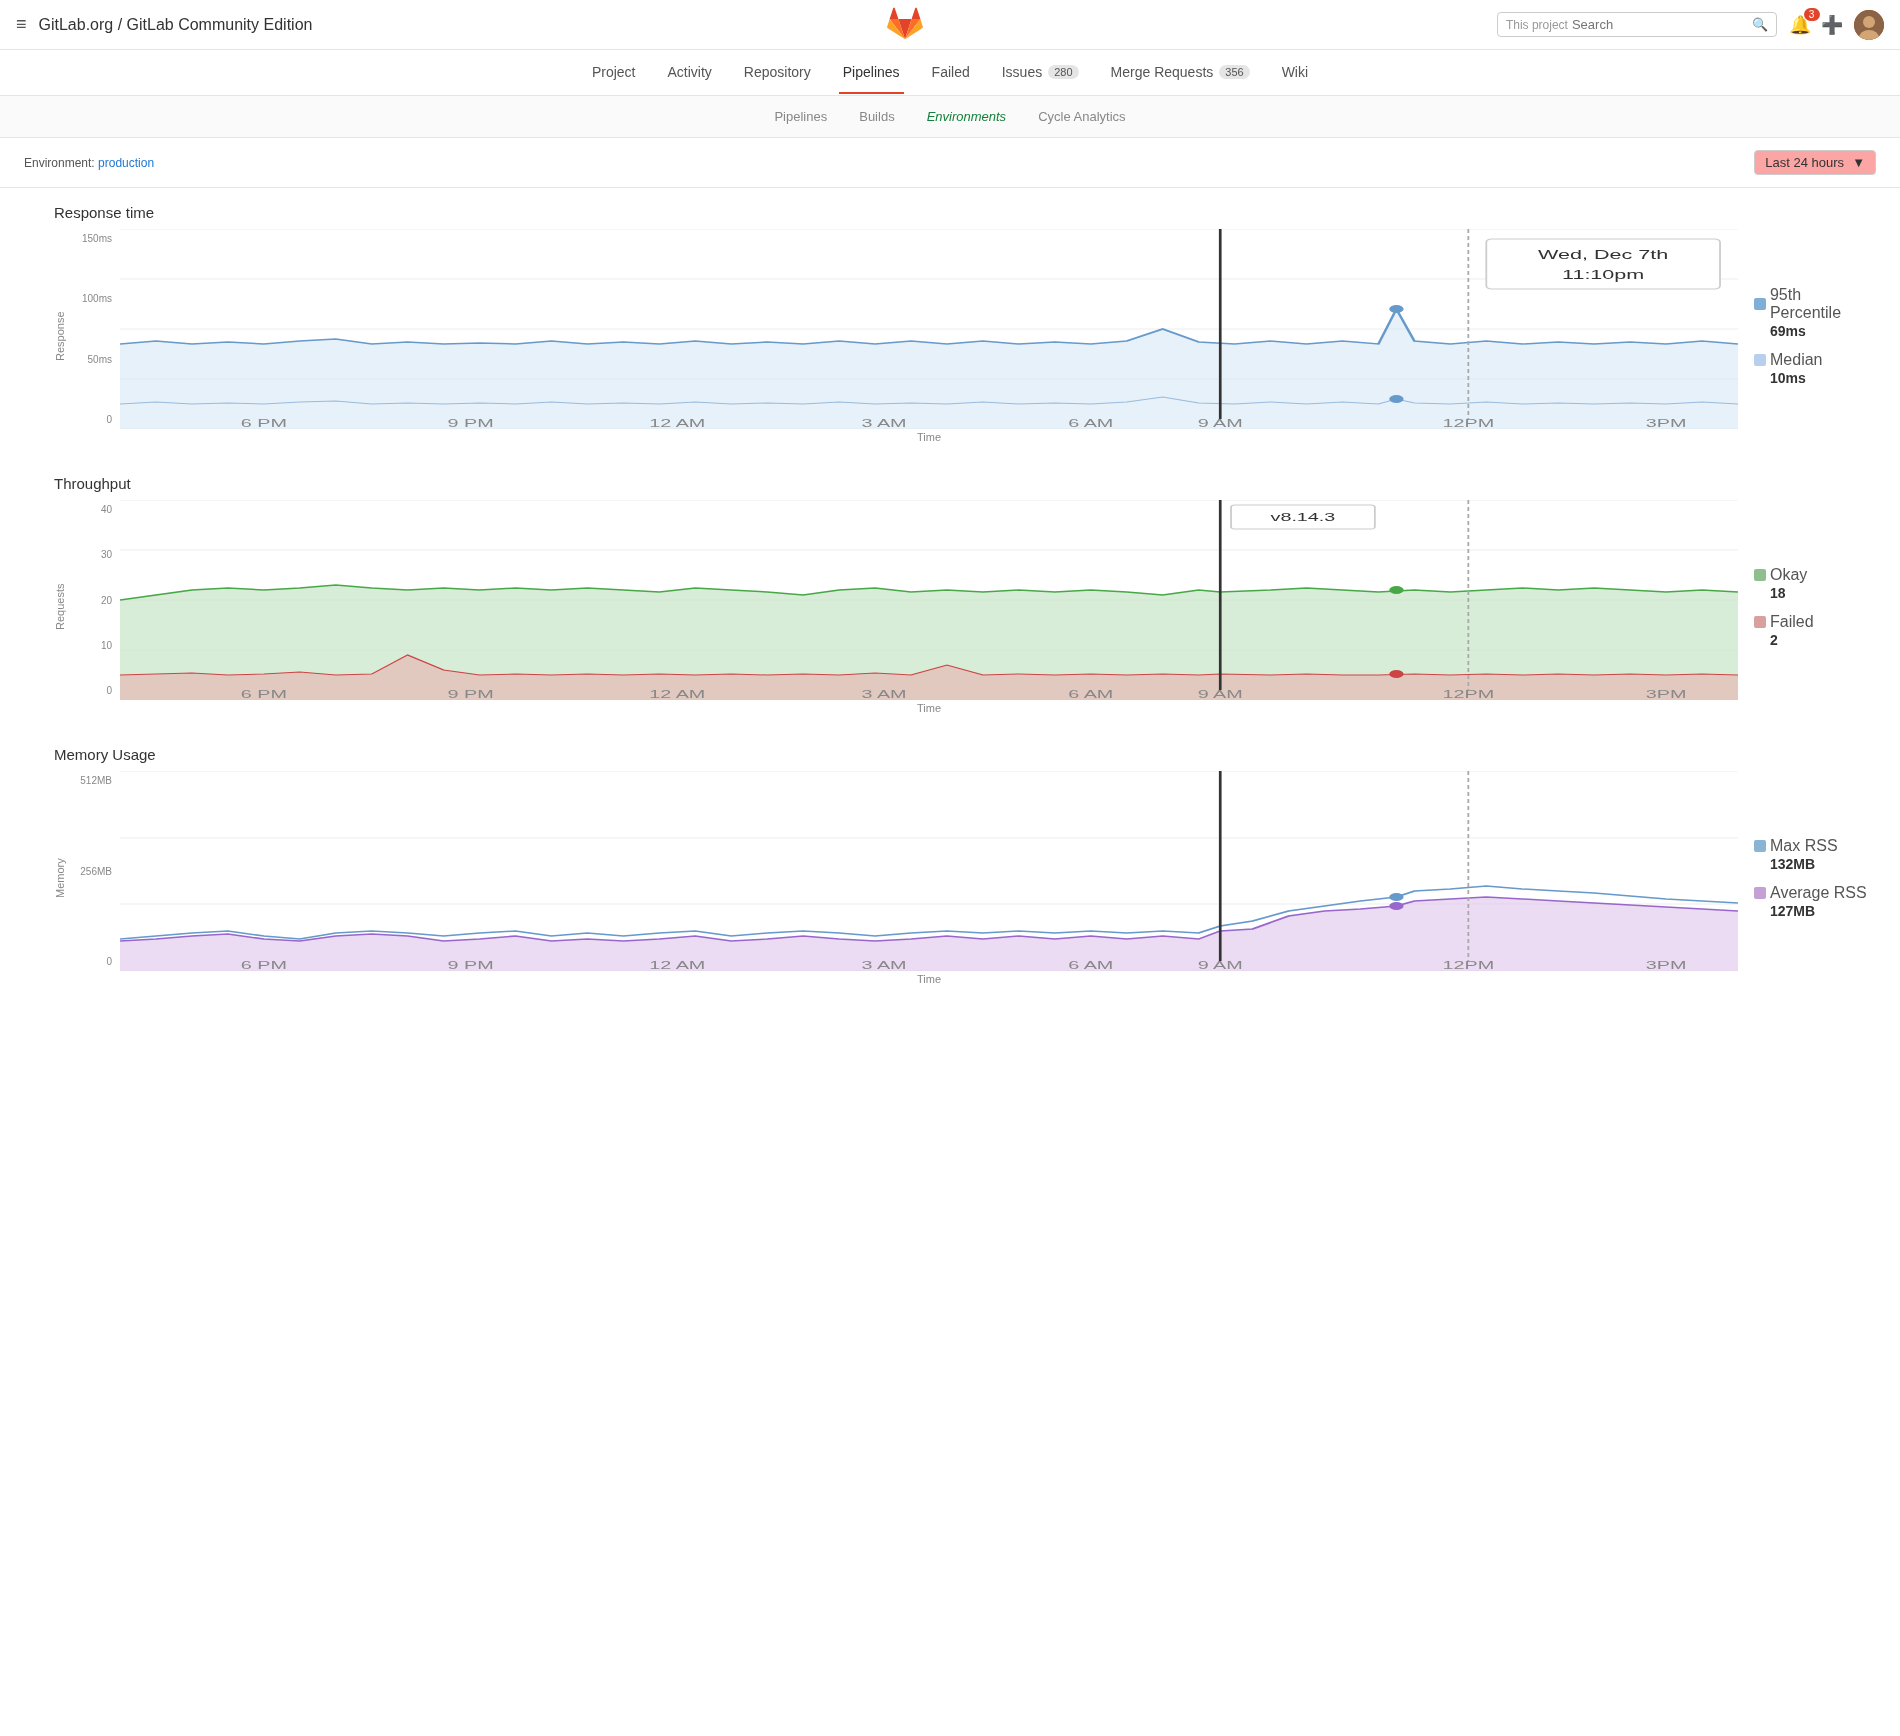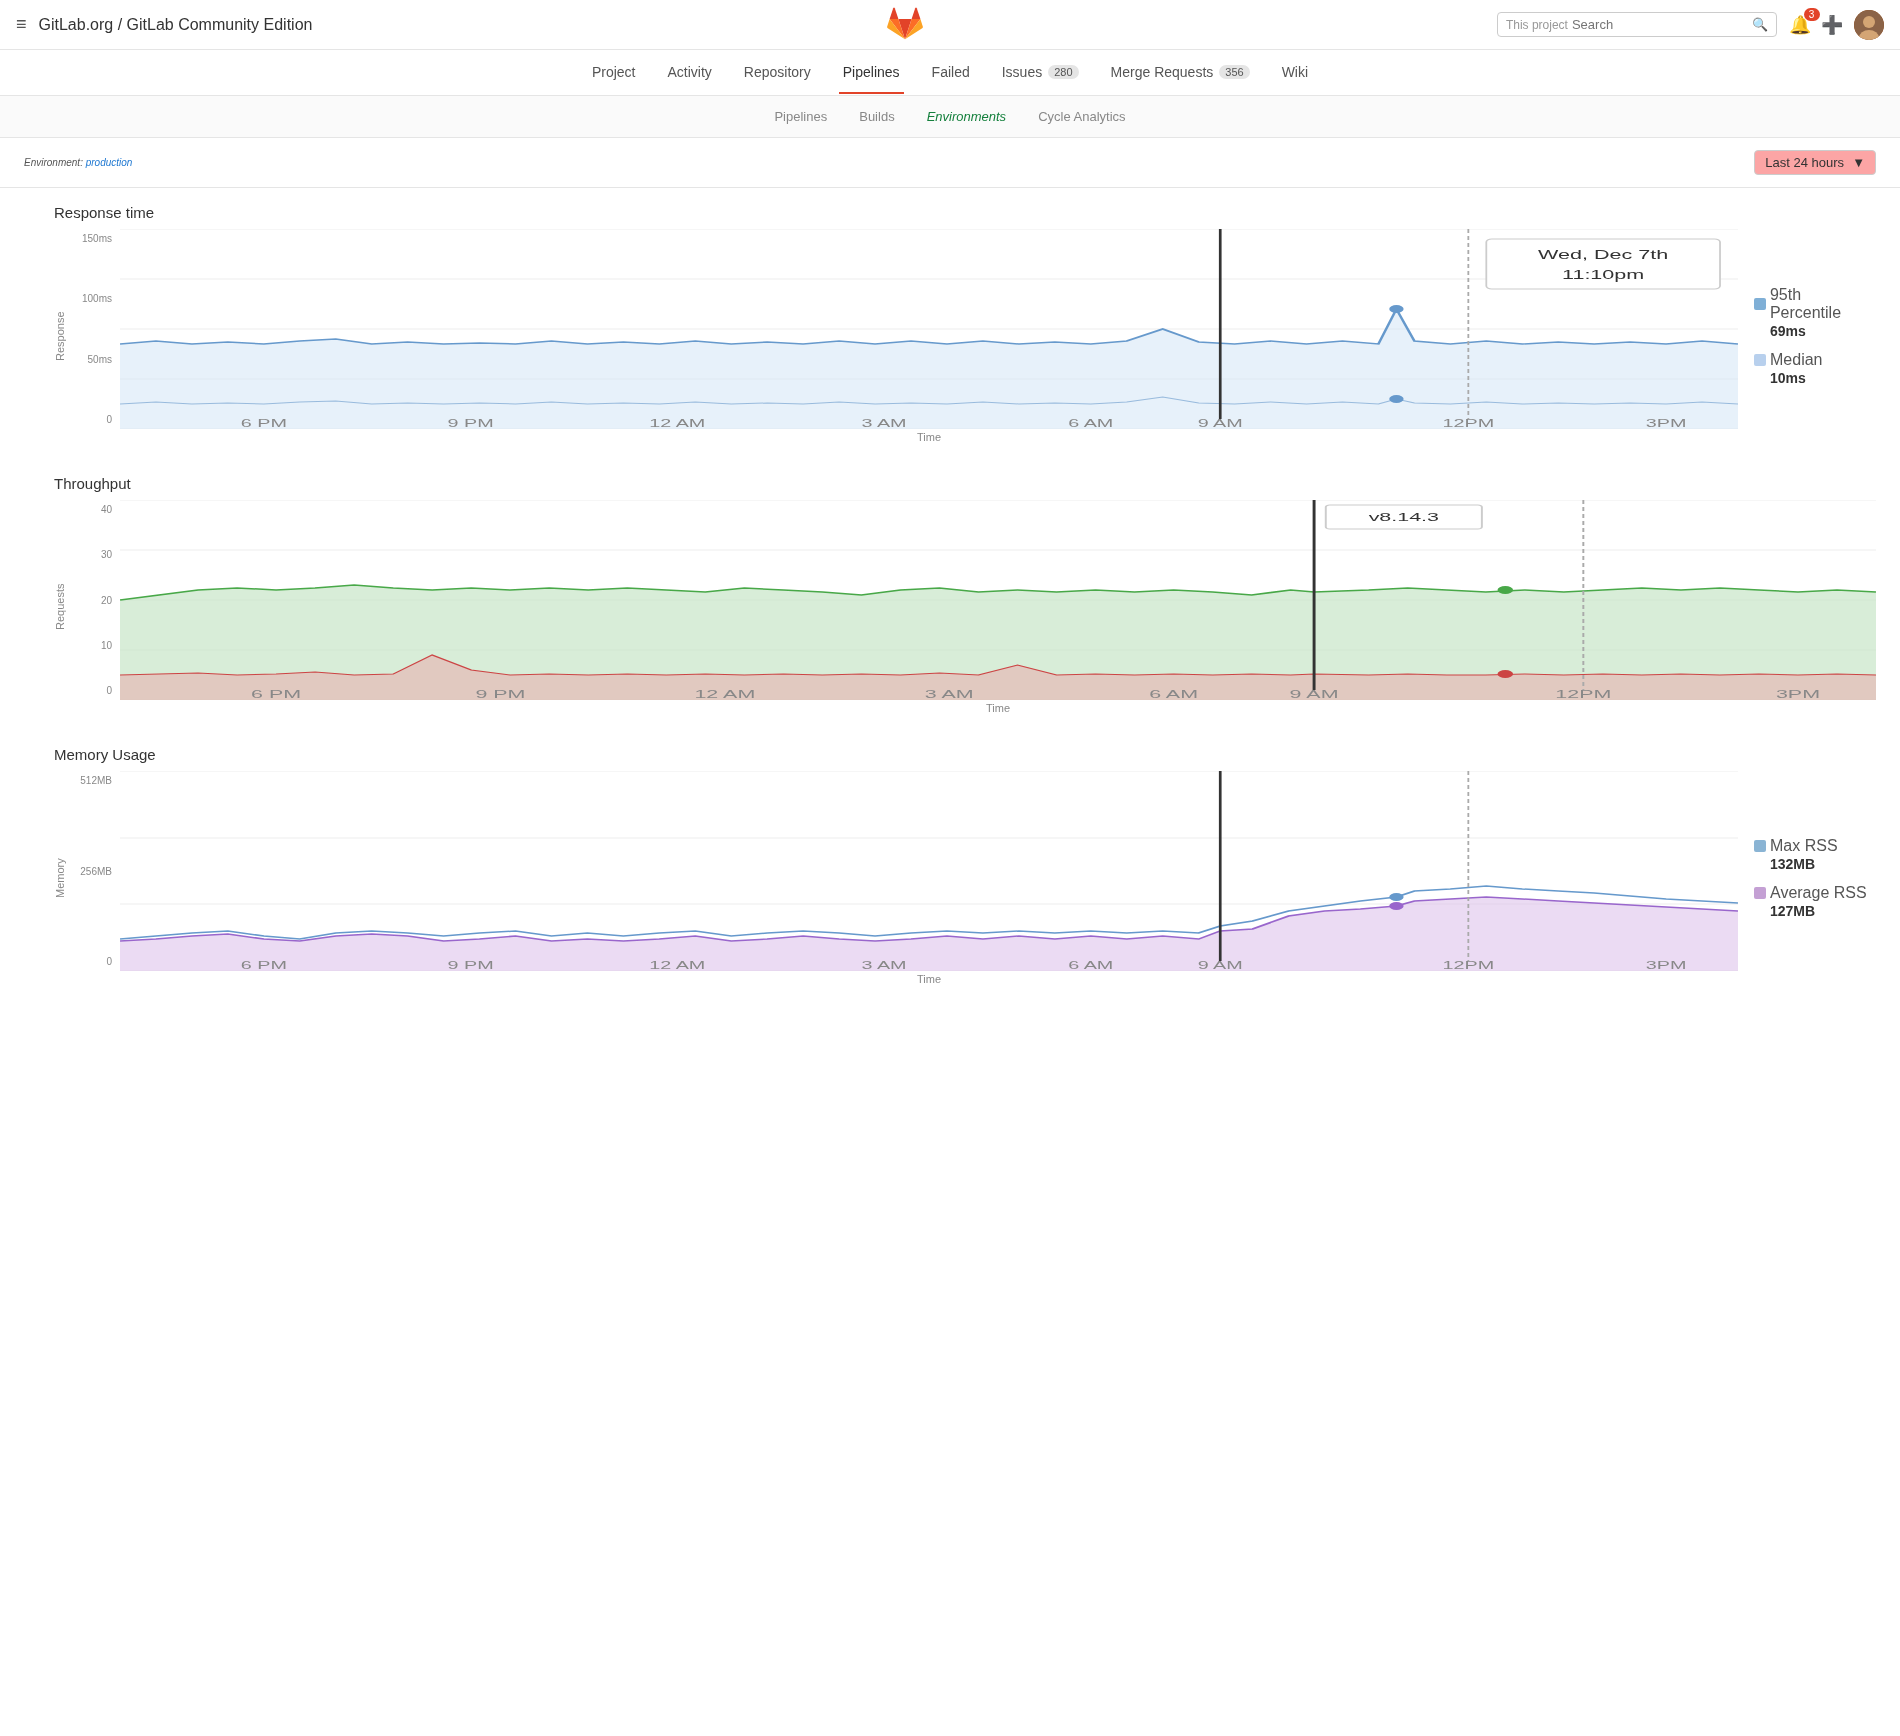--- a/index.html
+++ b/index.html
@@ -52,21 +52,21 @@
     .secondary-nav a {
       color: #888; text-decoration: none; font-size: 13px; padding: 10px 4px;
     }
     .secondary-nav a.active { color: #15803d; font-weight: 500; font-style: italic; }
 
     
     .env-bar {
       display: flex; align-items: center; justify-content: space-between;
       padding: 12px 24px; border-bottom: 1px solid #e5e5e5;
     }
-    .env-label { font-size: 10px; color: #555; font-style: italic; }
+    .env-label { font-size: 12px; color: #555; }
     .env-label a { color: #1f78d1; text-decoration: none; }
     .time-select {
       display: flex; align-items: center; border: 1px solid #ccc; border-radius: 4px;
       padding: 4px 10px; font-size: 13px; color: #333; background: #fca5a5; cursor: pointer; gap: 8px;
     }
 
     
     .charts-container { padding: 16px 24px; margin-left: 30px; }
     .chart-section { margin-bottom: 32px; }
     .chart-title { font-size: 15px; font-weight: 500; color: #333; margin-bottom: 8px; }
@@ -271,20 +271,36 @@
           <text x="195" y="198" font-size="11" fill="#888" text-anchor="middle">9 PM</text>
           <text x="310" y="198" font-size="11" fill="#888" text-anchor="middle">12 AM</text>
           <text x="425" y="198" font-size="11" fill="#888" text-anchor="middle">3 AM</text>
           <text x="540" y="198" font-size="11" fill="#888" text-anchor="middle">6 AM</text>
           <text x="612" y="198" font-size="11" fill="#888" text-anchor="middle">9 AM</text>
           <text x="750" y="198" font-size="11" fill="#888" text-anchor="middle">12PM</text>
           <text x="860" y="198" font-size="11" fill="#888" text-anchor="middle">3PM</text>
         </svg>
         <div style="text-align:center;font-size:11px;color:#888;margin-top:2px;">Time</div>
       </div>
+      <div class="chart-legend">
+        <div class="legend-item">
+          <div class="legend-label">
+            <span class="legend-color" style="background:#8fbf8f;"></span>
+            <span>Okay</span>
+          </div>
+          <div class="legend-value">18</div>
+        </div>
+        <div class="legend-item">
+          <div class="legend-label">
+            <span class="legend-color" style="background:#d9a0a0;"></span>
+            <span>Failed</span>
+          </div>
+          <div class="legend-value">2</div>
+        </div>
+      </div>
     </div>
   </div>
 
   <div class="chart-section">
     <div class="chart-title">Memory Usage</div>
     <div class="chart-wrapper">
       <div style="display:flex;align-items:center;">
         <div style="writing-mode:vertical-rl;transform:rotate(180deg);font-size:11px;color:#888;text-align:center;height:200px;display:flex;align-items:center;justify-content:center;">Memory</div>
       </div>
       <div style="display:flex;flex-direction:column;justify-content:space-between;height:200px;padding:4px 0;font-size:10px;color:#888;text-align:right;width:38px;">

